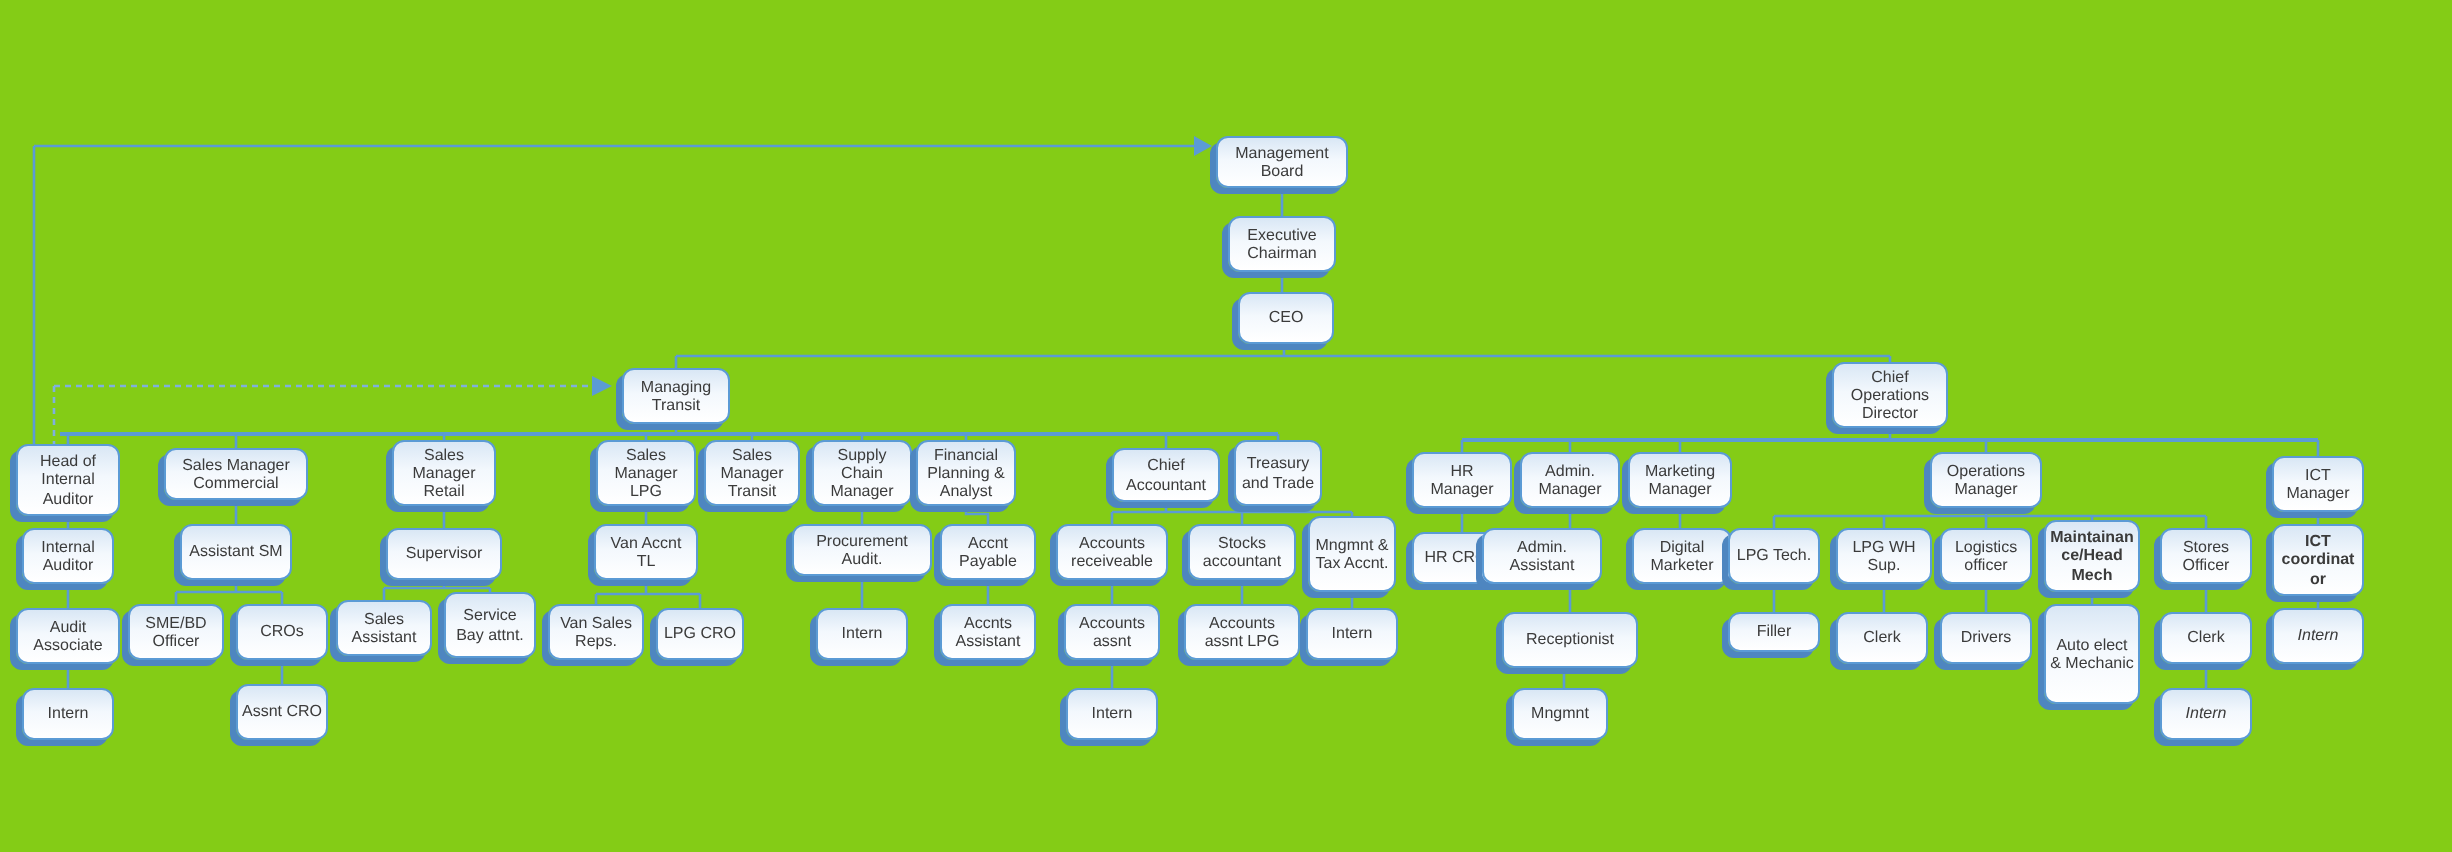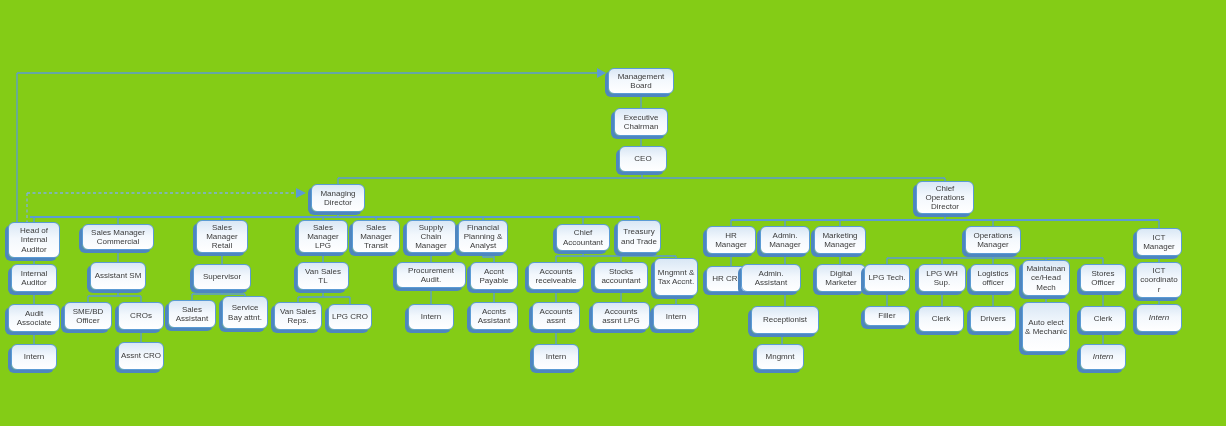--- a/index.html
+++ b/index.html
@@ -15,21 +15,21 @@
   .node {
     position:absolute; box-sizing:border-box; z-index:2;
     border:1.5px solid #5b9bd5; border-radius:6px;
     background:linear-gradient(180deg,#d9e7f5 0%,#f3f8fd 45%,#ffffff 100%);
     box-shadow:-3px 3px 0 0 #4e86c0;
     display:flex; align-items:center; justify-content:center;
     text-align:center; font-size:8px; line-height:1.13; color:#3b3b3b;
     padding:1px 2px;
   }
   .italic { font-style:italic; }
-  .breakany { overflow-wrap:anywhere; word-break:break-word; }
+  .breakany { overflow-wrap:anywhere; word-break:break-word;font-weight:bold; }
 </style>
 </head>
 <body>
 
 <div class="canvas">
 
   <svg class="wires" width="1226" height="426">
 
     <line class="wire" x1="641" y1="94" x2="641" y2="108"></line>
     <line class="wire" x1="641" y1="136" x2="641" y2="146"></line>
@@ -124,41 +124,41 @@
     <line class="wire" x1="1103" y1="292" x2="1103" y2="306"></line>
     <line class="wire" x1="1103" y1="332" x2="1103" y2="344"></line>
 
     <line class="wire" x1="1159" y1="256" x2="1159" y2="262"></line>
     <line class="wire" x1="1159" y1="298" x2="1159" y2="304"></line>
   </svg>
 
   <div class="node" style="left:608px;top:68px;width:66px;height:26px">Management Board</div>
   <div class="node" style="left:614px;top:108px;width:54px;height:28px">Executive Chairman</div>
   <div class="node" style="left:619px;top:146px;width:48px;height:26px">CEO</div>
-  <div class="node" style="left:311px;top:184px;width:54px;height:28px">Managing Director</div>
+  <div class="node" style="left:311px;top:184px;width:54px;height:28px">Managing Transit</div>
   <div class="node" style="left:916px;top:181px;width:58px;height:33px">Chief Operations Director</div>
 
   <div class="node" style="left:8px;top:222px;width:52px;height:36px">Head of Internal Auditor</div>
   <div class="node" style="left:11px;top:264px;width:46px;height:28px">Internal Auditor</div>
   <div class="node" style="left:8px;top:304px;width:52px;height:28px">Audit Associate</div>
   <div class="node" style="left:11px;top:344px;width:46px;height:26px">Intern</div>
 
   <div class="node" style="left:82px;top:224px;width:72px;height:26px">Sales Manager Commercial</div>
   <div class="node" style="left:90px;top:262px;width:56px;height:28px">Assistant SM</div>
   <div class="node" style="left:64px;top:302px;width:48px;height:28px">SME/BD Officer</div>
   <div class="node" style="left:118px;top:302px;width:46px;height:28px">CROs</div>
   <div class="node" style="left:118px;top:342px;width:46px;height:28px">Assnt CRO</div>
 
   <div class="node" style="left:196px;top:220px;width:52px;height:33px">Sales Manager Retail</div>
   <div class="node" style="left:193px;top:264px;width:58px;height:26px">Supervisor</div>
   <div class="node" style="left:168px;top:300px;width:48px;height:28px">Sales Assistant</div>
   <div class="node" style="left:222px;top:296px;width:46px;height:33px">Service Bay attnt.</div>
 
   <div class="node" style="left:298px;top:220px;width:50px;height:33px">Sales Manager LPG</div>
-  <div class="node" style="left:297px;top:262px;width:52px;height:28px">Van Sales TL</div>
+  <div class="node" style="left:297px;top:262px;width:52px;height:28px">Van Accnt TL</div>
   <div class="node" style="left:274px;top:302px;width:48px;height:28px">Van Sales Reps.</div>
   <div class="node" style="left:328px;top:304px;width:44px;height:26px">LPG CRO</div>
 
   <div class="node" style="left:352px;top:220px;width:48px;height:33px">Sales Manager Transit</div>
 
   <div class="node" style="left:406px;top:220px;width:50px;height:33px">Supply Chain Manager</div>
   <div class="node" style="left:396px;top:262px;width:70px;height:26px">Procurement Audit.</div>
   <div class="node" style="left:408px;top:304px;width:46px;height:26px">Intern</div>
 
   <div class="node" style="left:458px;top:220px;width:50px;height:33px">Financial Planning &amp; Analyst</div>

